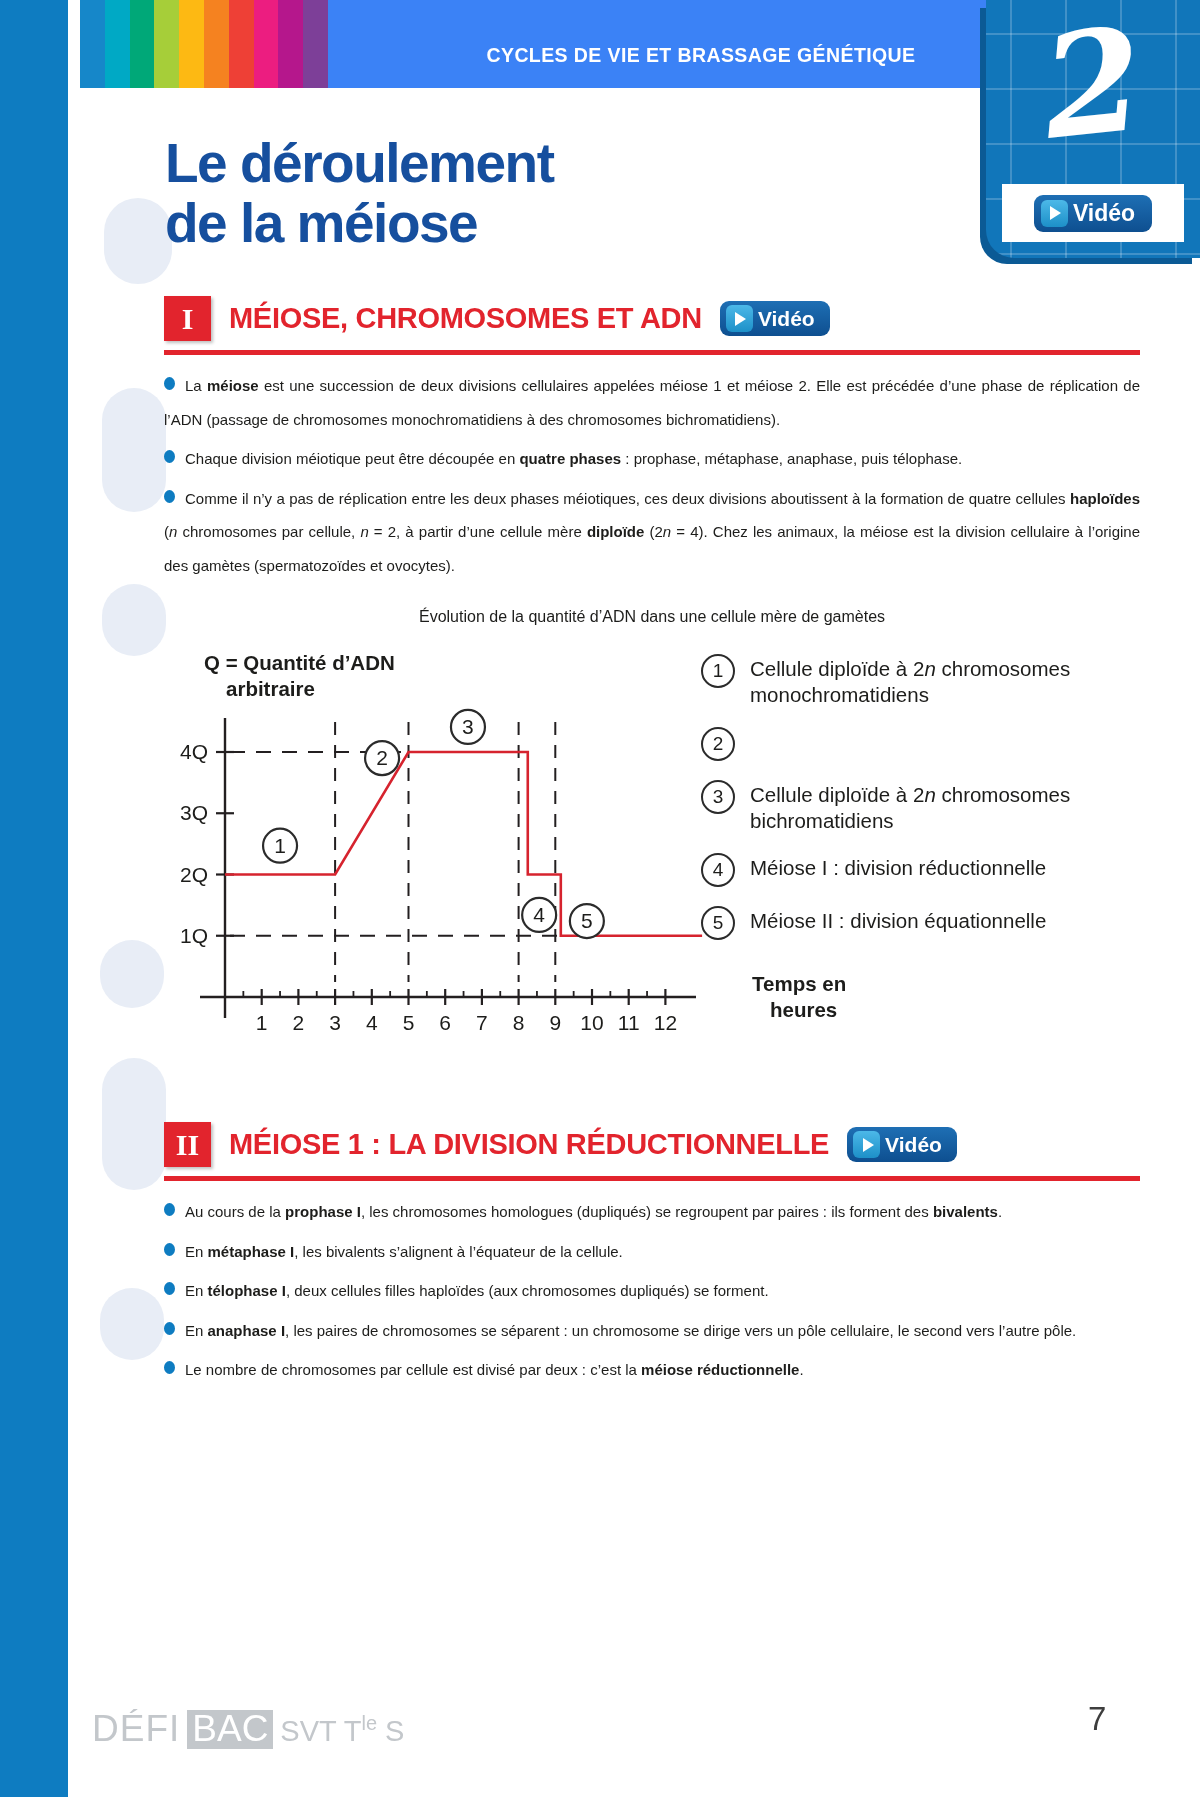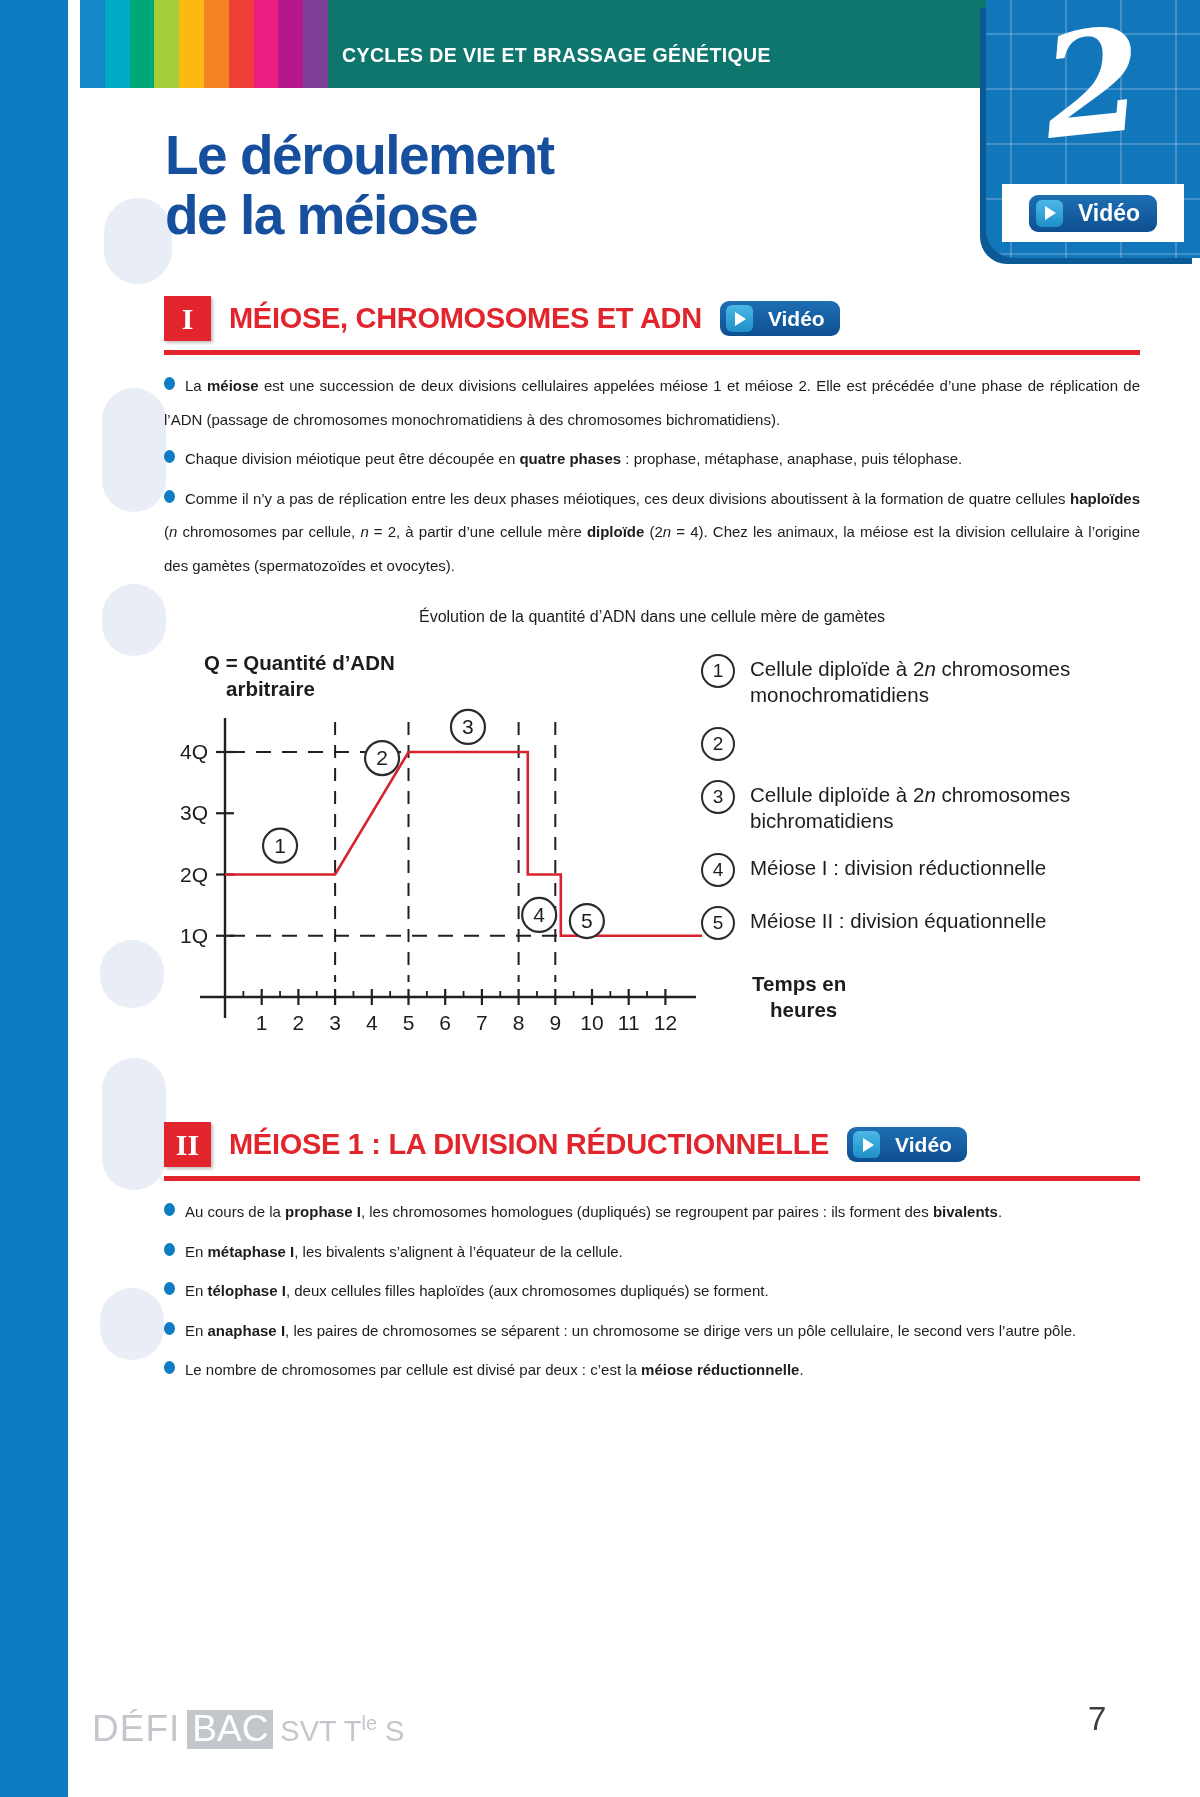--- a/index.html
+++ b/index.html
@@ -12,53 +12,53 @@
   
   .deco{position:absolute;background:#e8edf6;border-radius:999px;}
   .d1{left:104px;top:198px;width:68px;height:86px;}
   .d2{left:102px;top:388px;width:64px;height:124px;}
   .d3{left:102px;top:584px;width:64px;height:72px;}
   .d4{left:100px;top:940px;width:64px;height:68px;}
   .d5{left:102px;top:1058px;width:64px;height:132px;}
   .d6{left:100px;top:1288px;width:64px;height:72px;}
 
   
-  .band{position:absolute;left:328px;top:0;width:732px;height:88px;background:#0f766e;
-        display:flex;align-items:center;}
+  .band{position:absolute;left:328px;top:0;width:732px;height:88px;background:#3b82f6;
+        display:flex;align-items:center;justify-content:center;}
   .kicker{color:#fff;font-weight:bold;font-size:19.5px;letter-spacing:.4px;padding-left:14px;padding-top:22px;}
   .stripes{position:absolute;left:80px;top:0;width:248px;height:88px;display:flex;}
   .stripe{flex:1;height:100%;}
 
   
   .chapter-panel{position:absolute;left:986px;top:0;width:214px;height:258px;
       background-color:#1176ba;
       background-image:linear-gradient(rgba(255,255,255,.20) 1.5px,transparent 1.5px),
                        linear-gradient(90deg,rgba(255,255,255,.20) 1.5px,transparent 1.5px);
       background-size:55px 55px;background-position:24px 33px;
       border-bottom-left-radius:28px;box-shadow:-7px 7px 0 -1px #0b5a95;}
   .chapter-num{position:absolute;left:0;right:0;top:-4px;text-align:center;color:#fff;
       font-family:"DejaVu Serif",serif;font-style:italic;font-weight:bold;font-size:142px;
       line-height:175px;transform:rotate(-6deg);}
   .video-plate{position:absolute;left:16px;right:16px;bottom:16px;height:58px;background:#fff;
       display:flex;align-items:center;justify-content:center;}
 
   
-  .video-btn{display:inline-flex;align-items:center;gap:15px;border:none;cursor:pointer;
+  .video-btn{display:inline-flex;align-items:center;gap:5px;border:none;cursor:pointer;
       background:linear-gradient(180deg,#1e6fb4,#0e4f90);border-radius:9px;
       padding:4px 15px 4px 6px;color:#fff;font-weight:bold;font-family:inherit;}
   .video-btn .play{display:flex;align-items:center;justify-content:center;width:27px;height:27px;
       border-radius:6px;background:linear-gradient(180deg,#4cb8e8,#1d90c8);}
   .video-btn .tri{width:0;height:0;border-top:7px solid transparent;border-bottom:7px solid transparent;
       border-left:11px solid #fff;margin-left:3px;}
   .video-btn .vlabel{font-size:21px;}
   .video-btn.big{padding:5px 17px 5px 7px;}
   .video-btn.big .vlabel{font-size:23px;}
 
   
-  .h1{position:absolute;left:165px;top:88px;color:#164f9e;font-weight:bold;
+  .h1{position:absolute;left:165px;top:96px;color:#164f9e;font-weight:bold;
       font-size:55px;line-height:60px;letter-spacing:-1.5px;}
 
   
   .main{position:absolute;left:164px;top:296px;width:976px;}
   .sec-head{display:flex;align-items:center;gap:18px;}
   .numeral-box{width:47px;height:45px;background:#e2242d;color:#fff;display:flex;align-items:center;
       justify-content:center;font-family:"Liberation Serif",serif;font-weight:bold;font-size:30px;
       box-shadow:2px 2px 3px rgba(0,0,0,.25);}
   .sec-title{color:#e2242d;font-weight:bold;font-size:29px;letter-spacing:-.3px;flex:0 1 auto;}
   .rule{height:5px;background:#e2242d;margin-top:9px;}

